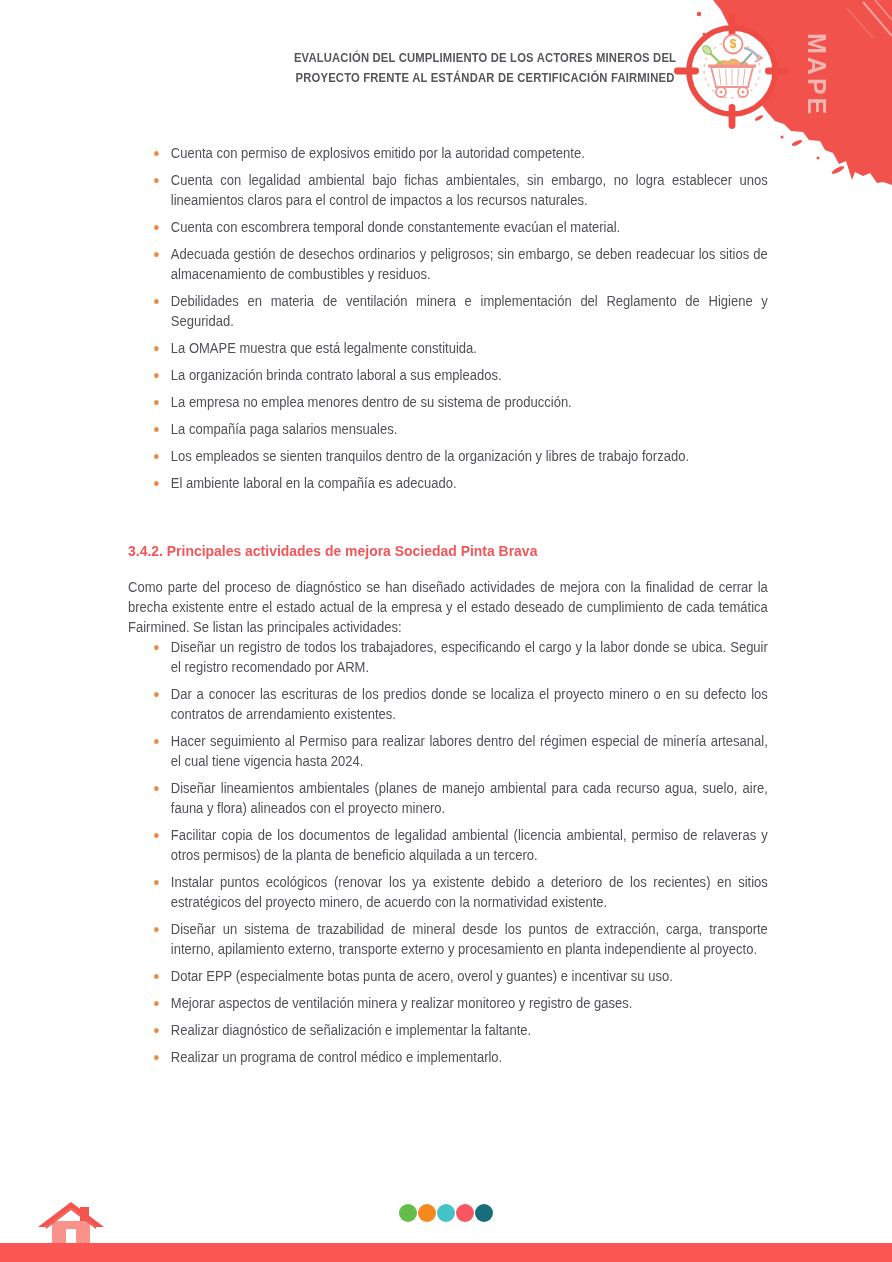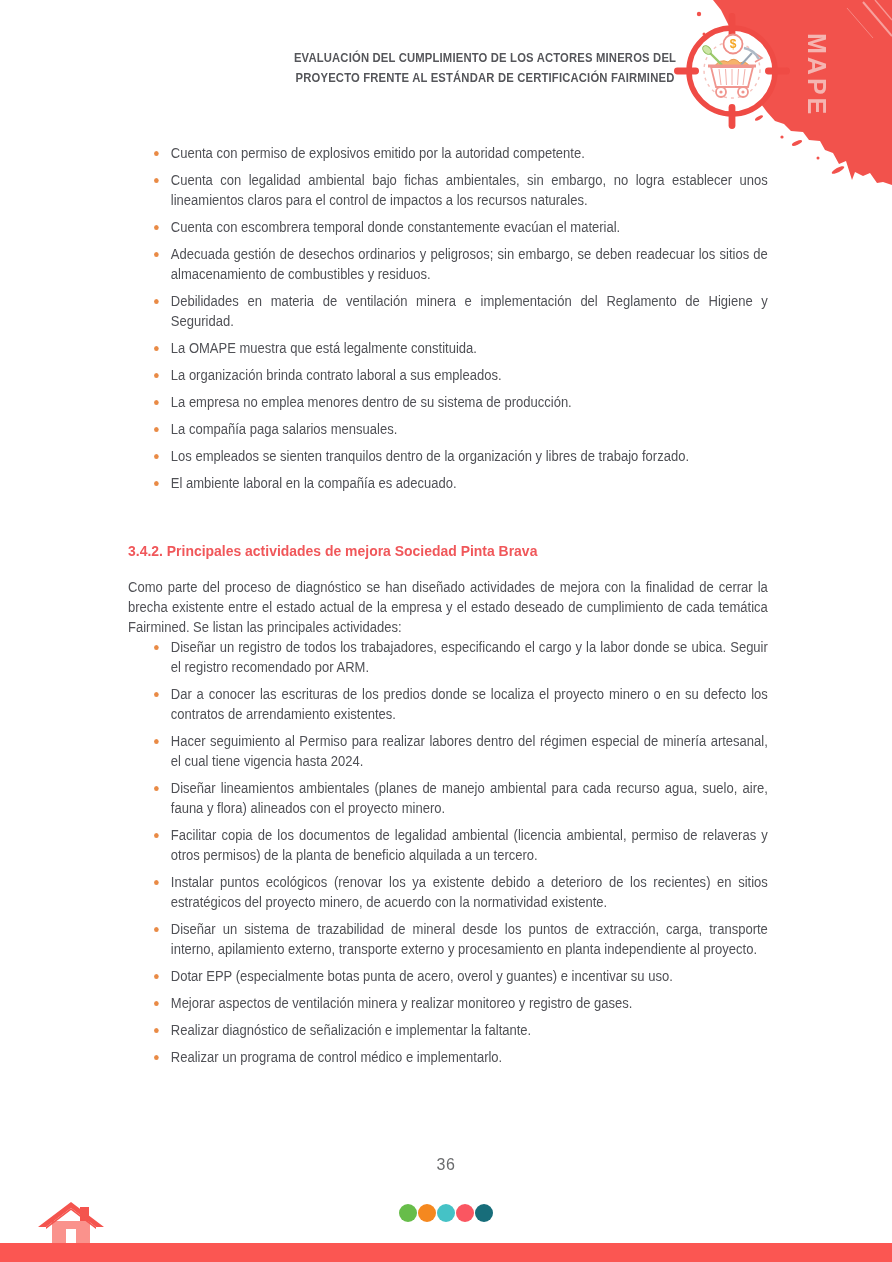--- a/index.html
+++ b/index.html
@@ -159,21 +159,20 @@
       <li>Instalar puntos ecológicos (renovar los ya existente debido a deterioro de los recientes) en sitios estratégicos del proyecto minero, de acuerdo con la normatividad existente.</li>
       <li>Diseñar un sistema de trazabilidad de mineral desde los puntos de extracción, carga, transporte interno, apilamiento externo, transporte externo y procesamiento en planta independiente al proyecto.</li>
       <li>Dotar EPP (especialmente botas punta de acero, overol y guantes) e incentivar su uso.</li>
       <li>Mejorar aspectos de ventilación minera y realizar monitoreo y registro de gases.</li>
       <li>Realizar diagnóstico de señalización e implementar la faltante.</li>
       <li>Realizar un programa de control médico e implementarlo.</li>
     </ul>
 
   </div>
 
-  <div class="page-number">36</div>
 
   <div class="footer-dots">
     <span class="dot" style="background: rgb(103, 189, 74);"></span>
     <span class="dot" style="background: rgb(245, 136, 31);"></span>
     <span class="dot" style="background: rgb(69, 194, 198);"></span>
     <span class="dot" style="background: rgb(250, 86, 97);"></span>
     <span class="dot" style="background: rgb(23, 109, 122);"></span>
   </div>
 
   <svg class="home" viewBox="0 0 74 46">

